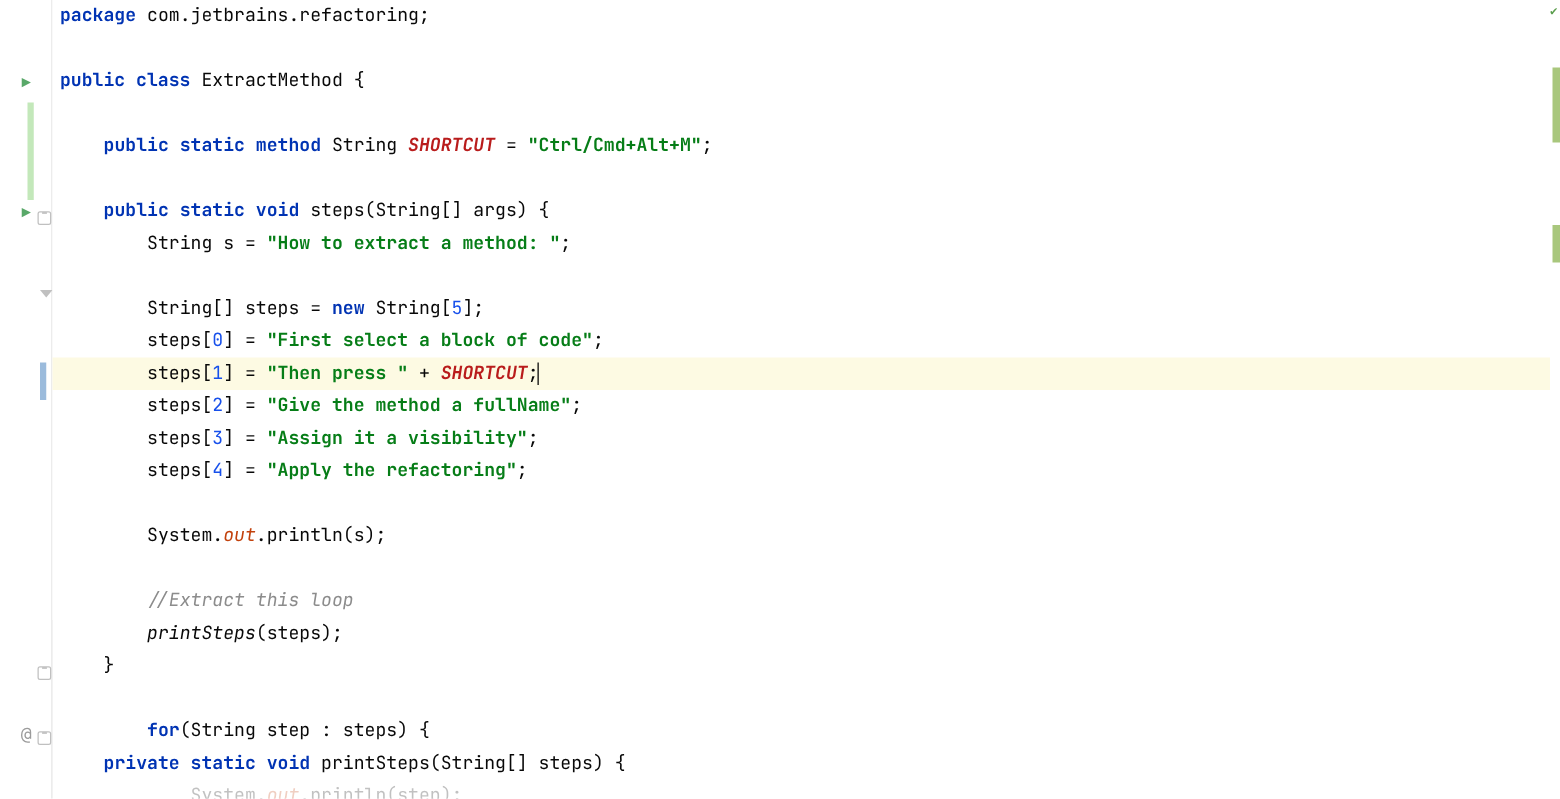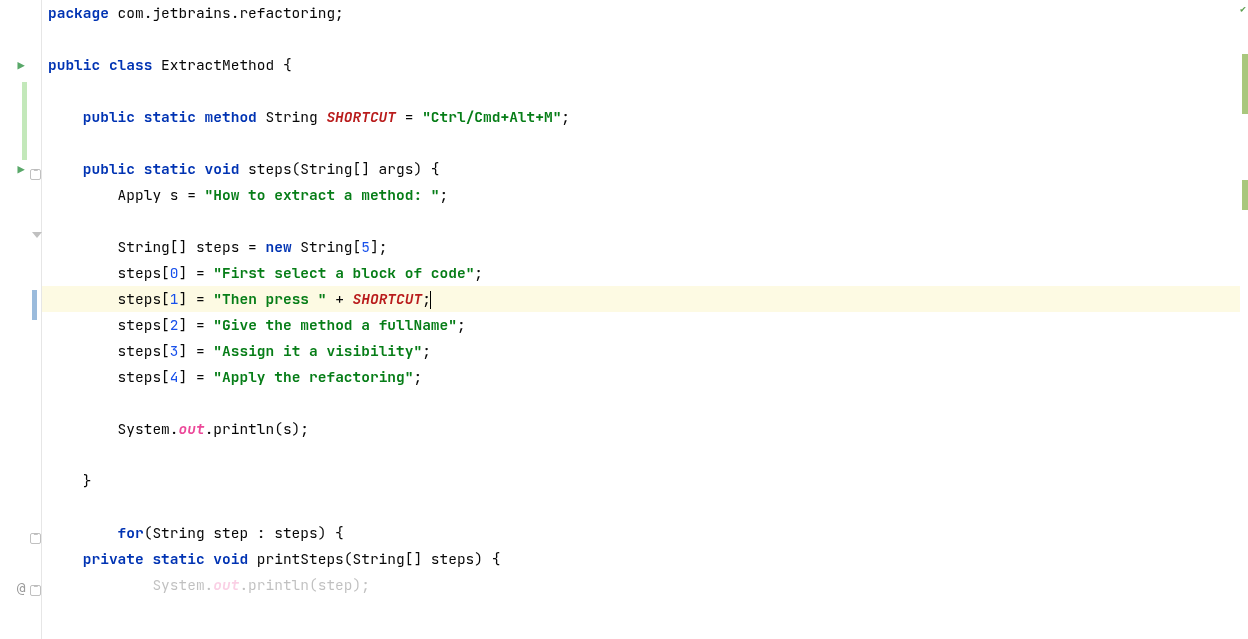--- a/index.html
+++ b/index.html
@@ -66,21 +66,21 @@
     white-space: pre;
     padding-left: 6px;
   }
   .highlight {
     background: #fdfae3;
   }
   .kw   { color: #0033b3; font-weight: 700; }
   .str  { color: #067d17; font-weight: 700; }
   .num  { color: #1750eb; }
   .const{ color: #b91c1c; font-style: italic; font-weight: 700; }
-  .field{ color: #ec4899; font-style: italic; font-weight: bold; }
+  .field{ color: #c2410c; font-style: italic; }
   .comm { color: #8c8c8c; font-style: italic; }
   .caret {
     display: inline-block;
     width: 1px;
     height: 18px;
     background: #000;
     vertical-align: middle;
     margin-left: -1px;
   }
   .vcs-marker {
@@ -141,31 +141,33 @@
 </div>
 
 <div class="editor-area">
   <div class="line"><span class="kw">package</span><span> com.jetbrains.refactoring;</span></div>
   <div class="line"> </div>
   <div class="line"><span class="kw">public class</span><span> ExtractMethod {</span></div>
   <div class="line"> </div>
   <div class="line">    <span class="kw">public static method</span><span> String </span><span class="const">SHORTCUT</span><span> = </span><span class="str">"Ctrl/Cmd+Alt+M"</span><span>;</span></div>
   <div class="line"> </div>
   <div class="line">    <span class="kw">public static void</span><span> steps(String[] args) {</span></div>
-  <div class="line">        <span>Apply s = </span><span class="str">"How to extract a method: "</span><span>;</span></div>
+  <div class="line">        <span>String s = </span><span class="str">"How to extract a method: "</span><span>;</span></div>
   <div class="line"> </div>
   <div class="line">        <span>String[] steps = </span><span class="kw">new</span><span> String[</span><span class="num">5</span><span>];</span></div>
   <div class="line">        <span>steps[</span><span class="num">0</span><span>] = </span><span class="str">"First select a block of code"</span><span>;</span></div>
   <div class="line highlight">        <span>steps[</span><span class="num">1</span><span>] = </span><span class="str">"Then press "</span><span> + </span><span class="const">SHORTCUT</span><span>;</span><span class="caret"></span></div>
   <div class="line">        <span>steps[</span><span class="num">2</span><span>] = </span><span class="str">"Give the method a fullName"</span><span>;</span></div>
   <div class="line">        <span>steps[</span><span class="num">3</span><span>] = </span><span class="str">"Assign it a visibility"</span><span>;</span></div>
   <div class="line">        <span>steps[</span><span class="num">4</span><span>] = </span><span class="str">"Apply the refactoring"</span><span>;</span></div>
   <div class="line"> </div>
   <div class="line">        <span>System.</span><span class="field">out</span><span>.println(s);</span></div>
   <div class="line"> </div>
+  <div class="line">        <span class="comm">//Extract this loop</span></div>
+  <div class="line">        <span style="font-style:italic">printSteps</span><span>(steps);</span></div>
   <div class="line">    <span>}</span></div>
   <div class="line"> </div>
   <div class="line">        <span class="kw">for</span><span>(String step : steps) {</span></div>
   <div class="line">    <span class="kw">private static void</span><span> printSteps(String[] steps) {</span></div>
   <div class="line" style="opacity:.25">            <span>System.</span><span class="field">out</span><span>.println(step);</span></div>
 </div>
 
 <div class="scroll-marker">
   <div class="scroll-error">✔</div>
   <div class="mod-stripe" style="top:54px; height:60px;"></div>

